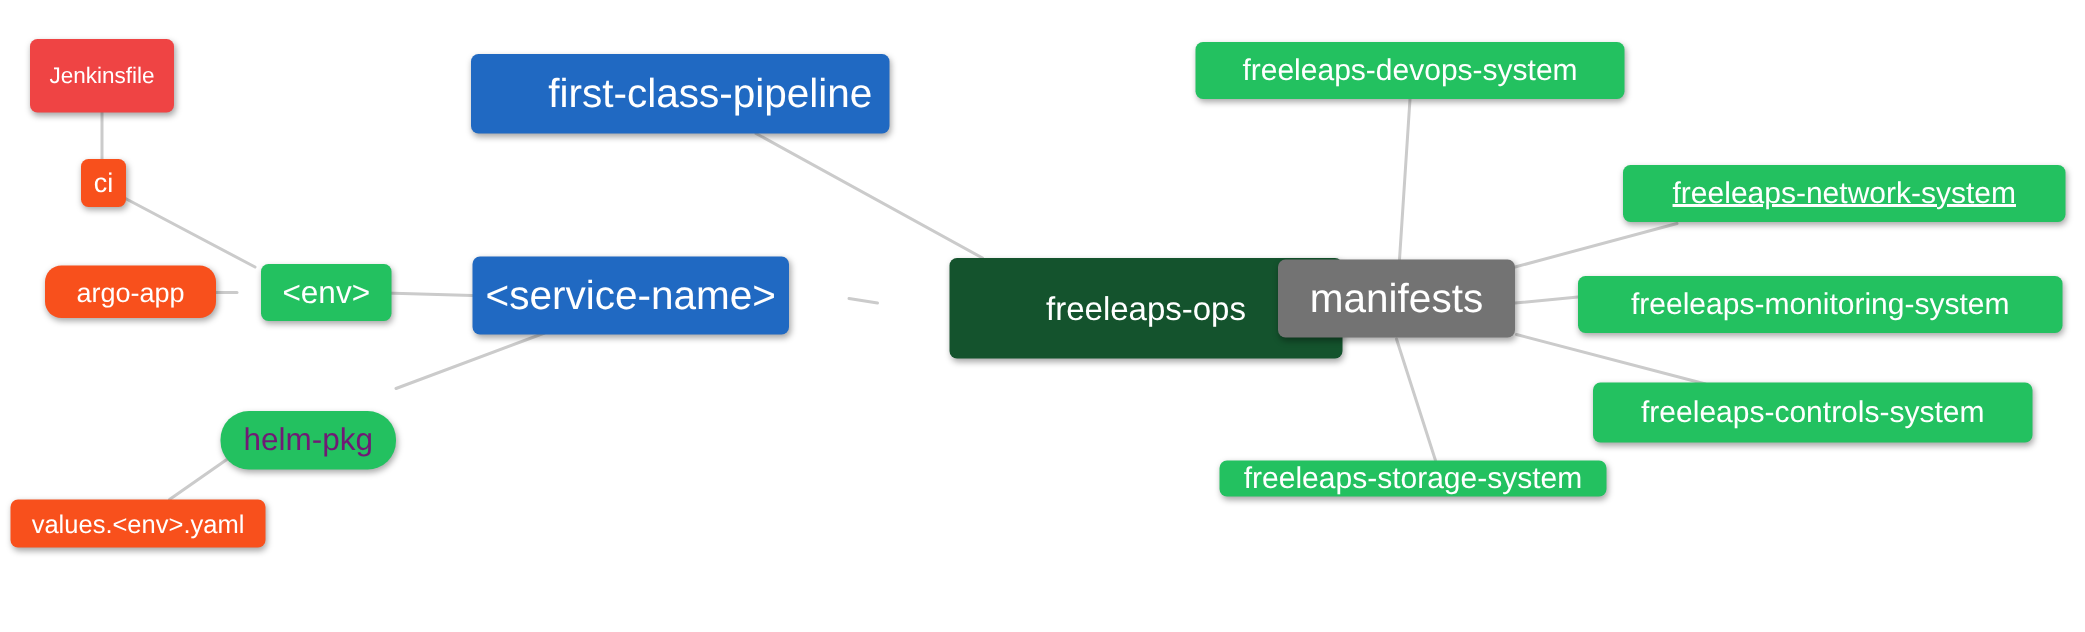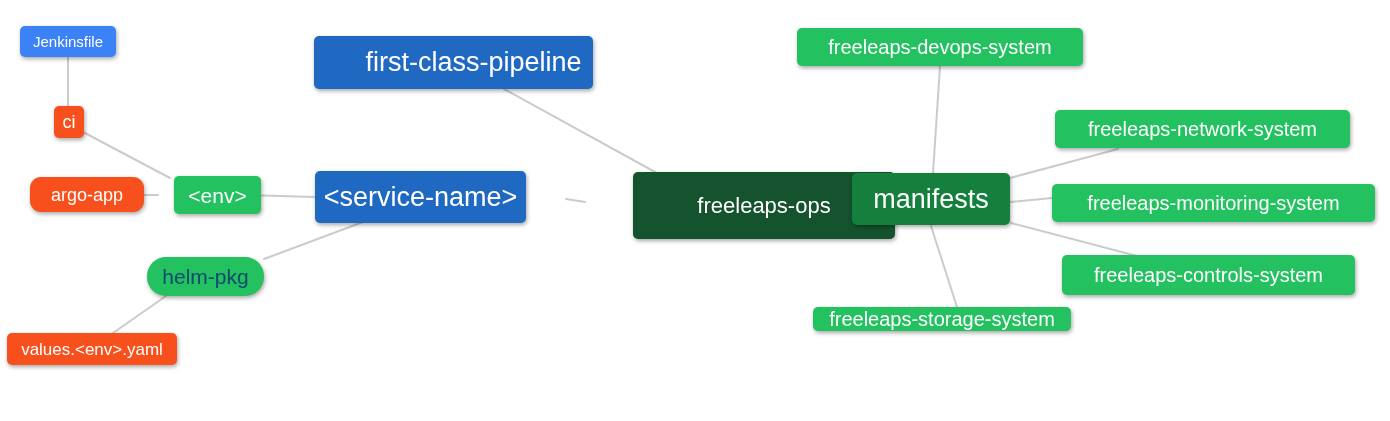--- a/index.html
+++ b/index.html
@@ -54,54 +54,54 @@
       <line x1="566" y1="199" x2="585" y2="202" stroke="#CBCBCB" stroke-width="2" stroke-linecap="round"></line>
       <line x1="504" y1="89" x2="655" y2="172" stroke="#CBCBCB" stroke-width="2" stroke-linecap="round"></line>
       <line x1="847" y1="201" x2="852" y2="202" stroke="#CBCBCB" stroke-width="2" stroke-linecap="round"></line>
       <line x1="933" y1="173" x2="940" y2="66" stroke="#CBCBCB" stroke-width="2" stroke-linecap="round"></line>
       <line x1="1010" y1="178" x2="1118" y2="149" stroke="#CBCBCB" stroke-width="2" stroke-linecap="round"></line>
       <line x1="1010" y1="202" x2="1052" y2="198" stroke="#CBCBCB" stroke-width="2" stroke-linecap="round"></line>
       <line x1="1011" y1="223" x2="1137" y2="256" stroke="#CBCBCB" stroke-width="2" stroke-linecap="round"></line>
       <line x1="931" y1="226" x2="957" y2="307" stroke="#CBCBCB" stroke-width="2" stroke-linecap="round"></line>
     </svg>
   <div id="node-layer">
-      <div class="node" style="left: 20px; top: 26px; width: 96px; height: 31px; font-size: 15px; background: #3b82f6; color: rgb(255, 255, 255);">
+      <div class="node" style="left: 20px; top: 26px; width: 96px; height: 49px; font-size: 15px; background: #ef4444; color: rgb(255, 255, 255);">
         <span>Jenkinsfile</span>
       </div>
       <div class="node" style="left: 54px; top: 106px; width: 30px; height: 32px; font-size: 18px; background: rgb(248, 80, 28); color: rgb(255, 255, 255);">
         <span>ci</span>
       </div>
       <div class="node" style="left: 30px; top: 177px; width: 114px; height: 35px; font-size: 18px; background: rgb(248, 80, 28); color: rgb(255, 255, 255); border-radius: 11px;">
         <span>argo-app</span>
       </div>
       <div class="node" style="left: 158px; top: 176px; width: 87px; height: 38px; font-size: 21px; background: rgb(35, 193, 96); color: rgb(255, 255, 255); margin-left: 16px;">
         <span>&lt;env&gt;</span>
       </div>
-      <div class="node" style="left: 147px; top: 257px; width: 117px; height: 39px; font-size: 21px; background: rgb(35, 193, 96); color: #0c4a6e; border-radius: 19px;">
+      <div class="node" style="left: 147px; top: 274px; width: 117px; height: 39px; font-size: 21px; background: rgb(35, 193, 96); color: #701a75; border-radius: 19px;">
         <span>helm-pkg</span>
       </div>
       <div class="node" style="left: 7px; top: 333px; width: 170px; height: 32px; font-size: 17px; background: rgb(248, 80, 28); color: rgb(255, 255, 255);">
         <span>values.&lt;env&gt;.yaml</span>
       </div>
       <div class="node" style="left: 314px; top: 36px; width: 279px; height: 53px; font-size: 27px; background: rgb(32, 105, 194); color: rgb(255, 255, 255); padding-left: 40px;">
         <span>first-class-pipeline</span>
       </div>
       <div class="node" style="left: 315px; top: 171px; width: 211px; height: 52px; font-size: 27px; background: rgb(32, 105, 194); color: rgb(255, 255, 255);">
         <span>&lt;service-name&gt;</span>
       </div>
       <div class="node" style="left: 585px; top: 172px; width: 262px; height: 67px; font-size: 22px; background: #14532d; color: rgb(255, 255, 255); margin-left: 48px;">
         <span>freeleaps-ops</span>
       </div>
-      <div class="node" style="left: 852px; top: 173px; width: 158px; height: 52px; font-size: 27px; background: #15803d; color: rgb(255, 255, 255);">
+      <div class="node" style="left: 852px; top: 173px; width: 158px; height: 52px; font-size: 27px; background: #737373; color: rgb(255, 255, 255);">
         <span>manifests</span>
       </div>
       <div class="node" style="left: 797px; top: 28px; width: 286px; height: 38px; font-size: 20px; background: rgb(35, 193, 96); color: rgb(255, 255, 255);">
         <span>freeleaps-devops-system</span>
       </div>
-      <div class="node" style="left: 1055px; top: 110px; width: 295px; height: 38px; font-size: 20px; background: rgb(35, 193, 96); color: rgb(255, 255, 255);">
+      <div class="node" style="left: 1082px; top: 110px; width: 295px; height: 38px; font-size: 20px; background: rgb(35, 193, 96); color: rgb(255, 255, 255); text-decoration: underline;">
         <span>freeleaps-network-system</span>
       </div>
       <div class="node" style="left: 1052px; top: 184px; width: 323px; height: 38px; font-size: 20px; background: rgb(35, 193, 96); color: rgb(255, 255, 255);">
         <span>freeleaps-monitoring-system</span>
       </div>
       <div class="node" style="left: 1062px; top: 255px; width: 293px; height: 40px; font-size: 20px; background: rgb(35, 193, 96); color: rgb(255, 255, 255);">
         <span>freeleaps-controls-system</span>
       </div>
       <div class="node" style="left: 813px; top: 307px; width: 258px; height: 24px; font-size: 20px; background: rgb(35, 193, 96); color: rgb(255, 255, 255);">
         <span>freeleaps-storage-system</span>

